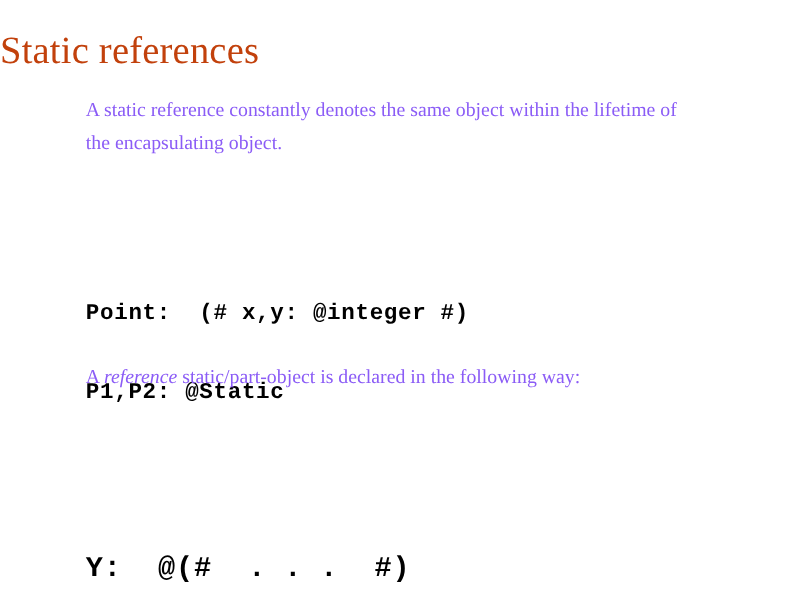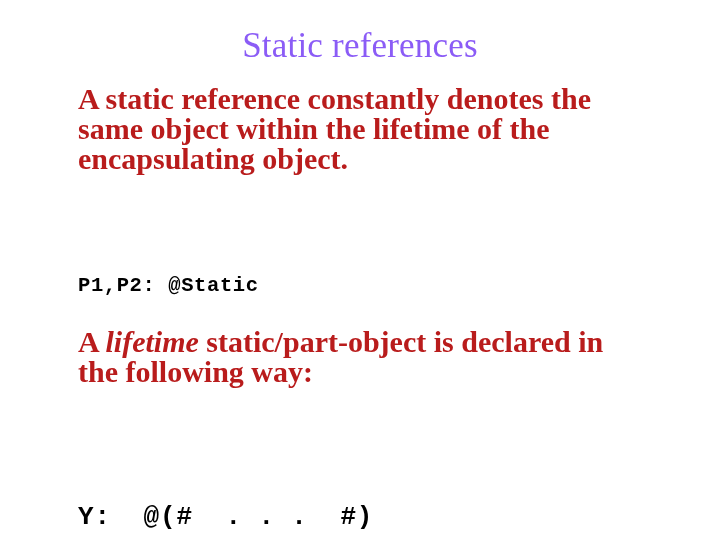--- a/index.html
+++ b/index.html
@@ -21,38 +21,38 @@
     width: 720px;
     height: 540px;
     background: #ffffff;
   }
 
   .slide-title {
     position: absolute;
     left: 0;
     top: 26px;
     width: 720px;
-    text-align: center;
+    text-align: left;
     font-family: "Liberation Serif", "DejaVu Serif", serif;
     font-size: 35px;
     font-weight: normal;
     line-height: 40px;
     letter-spacing: 0.2px;
-    color: #8b5cf6;
+    color: #c2410c;
     white-space: nowrap;
   }
 
   .body-block {
     position: absolute;
     left: 78px;
     font-family: "Liberation Serif", "DejaVu Serif", serif;
-    font-size: 30px;
-    font-weight: bold;
+    font-size: 18px;
+    font-weight: normal;
     line-height: 30px;
-    color: #b91c1c;
+    color: #8b5cf6;
   }
 
   .para-one {
     top: 84px;
     width: 560px;
   }
 
   .para-two {
     top: 327px;
     width: 572px;
@@ -93,22 +93,23 @@
 </head>
 <body>
 
 <div class="slide">
 
   <div class="slide-title">Static references</div>
 
   <div class="body-block para-one">A static reference constantly denotes the same object within the lifetime of the encapsulating object.</div>
 
   <div class="code-block code-one">
+    <span class="code-line">Point:  (# x,y: @integer #)</span>
     <span class="code-line">P1,P2: @Static</span>
   </div>
 
-  <div class="body-block para-two"><span>A </span><span class="em-word">lifetime</span><span> static/part-object is declared in the following way:</span></div>
+  <div class="body-block para-two"><span>A </span><span class="em-word">reference</span><span> static/part-object is declared in the following way:</span></div>
 
   <div class="code-block code-two">
     <span class="code-line">Y:  @(#  . . .  #)</span>
   </div>
 
 </div>
 
 </body></html>

